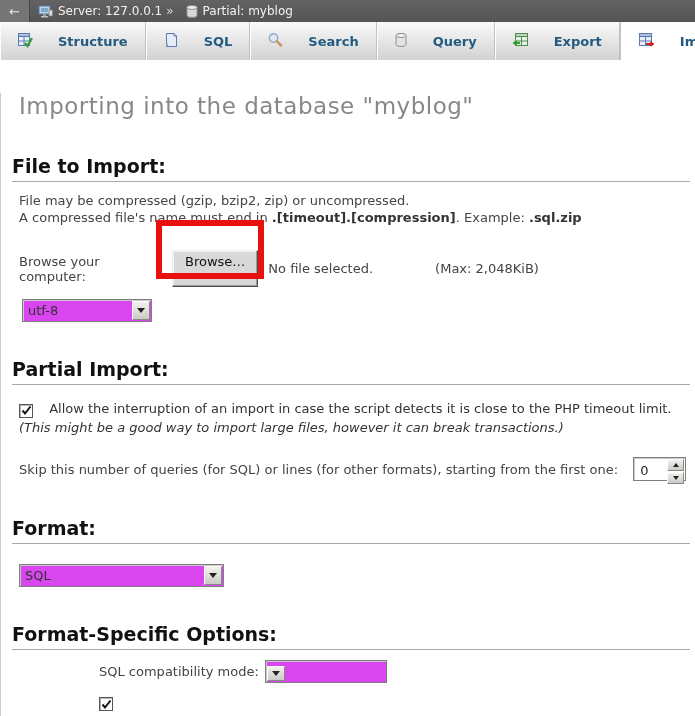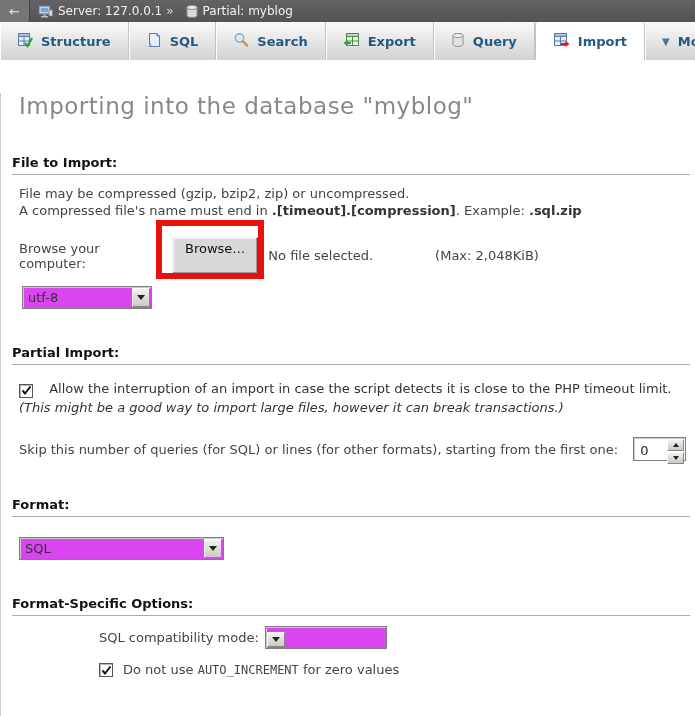--- a/index.html
+++ b/index.html
@@ -35,21 +35,21 @@
   .topbar .sep { margin: 0 4px; color:#d8d8d8; }
 
   
   .tabbar {
     height: 38px;
     background: linear-gradient(#fafafa, #d2d2d2);
     display: flex;
     align-items: stretch;
   }
   .tab {
-    display: flex; align-items: center; gap: 8px;
+    display: flex; align-items: center; gap: 25px;
     padding: 0 17px;
     font-weight: bold;
     color: #235a81;
     font-size: 13px;
     border-right: 1px solid #c3c3c3;
     box-shadow: inset 1px 0 0 #fdfdfd;
     cursor: pointer;
     white-space: nowrap;
   }
   .tab.active {
@@ -68,21 +68,21 @@
     padding-bottom: 20px;
   }
   .page-title {
     font-size: 23px;
     font-weight: normal;
     color: #888;
     margin: 33px 0 0 18px;
     letter-spacing: .5px;
   }
   .section-heading {
-    font-size: 13px;
+    font-size: 19px;
     font-weight: bold;
     color: #111;
     border-bottom: 1px solid #aaa;
     padding: 0 0 4px 0;
     margin: 36px 5px 0 11px;
   }
   .para { margin: 10px 8px 0 18px; line-height: 17px; color:#444; }
   .para b { color:#333; }
 
   .form-row { margin: 14px 8px 0 18px; display: flex; align-items: center; }
@@ -186,21 +186,21 @@
     position: absolute;
     left: 156px; top: 220px;
     width: 108px; height: 59px;
     border: 6px solid #e9110f;
     z-index: 20;
     pointer-events: none;
   }
 
   .skip-row .spinbox { margin-left: 15px; }
   .charset-row { margin-top: 12px; }
-  .browse-row { margin-top: 18px; }
+  .browse-row { margin-top: 24px; }
   .nofile { margin-left: 10px; color:#444; }
   .maxsize { margin-left: 62px; color:#444; }
   .compat-row .win-select { margin-left: 6px; width: 122px; flex-direction: column; }
   .format-select { margin: 20px 0 0 18px; width: 205px; }
   .autoinc-row { margin-top: 13px; display:flex; align-items:flex-start; }
   .autoinc-row .checkbox { margin-right: 10px; top: 1px; }
 </style>
 </head>
 <body>
 
@@ -255,38 +255,38 @@
     <span>
       <svg width="16" height="16" viewBox="0 0 16 16">
         <circle cx="6.5" cy="6" r="4.2" fill="#dde9f4" stroke="#93a9bd" stroke-width="1.4"></circle>
         <line x1="9.8" y1="9.2" x2="14" y2="13.5" stroke="#c49a66" stroke-width="2.6" stroke-linecap="round"></line>
       </svg>
     </span>
     <span>Search</span>
   </div>
   <div class="tab">
     <span>
+      <svg width="14" height="16" viewBox="0 0 14 16">
+        <path d="M2 3.5 A5 2 0 0 1 12 3.5 L12 12.5 A5 2 0 0 1 2 12.5 Z" fill="#e3e3e3" stroke="#909090"></path>
+        <ellipse cx="7" cy="3.5" rx="5" ry="2" fill="#f2f2f2" stroke="#909090"></ellipse>
+      </svg>
+    </span>
+    <span>Query</span>
+  </div>
+  <div class="tab">
+    <span>
       <svg width="17" height="16" viewBox="0 0 17 16">
         <rect x="3.5" y="1.5" width="12" height="12" fill="#e8f2e8" stroke="#4f8a4f"></rect>
         <rect x="3.5" y="1.5" width="12" height="3" fill="#b9d7b9" stroke="#4f8a4f"></rect>
         <line x1="9.5" y1="4.5" x2="9.5" y2="13.5" stroke="#4f8a4f"></line>
         <line x1="3.5" y1="9" x2="15.5" y2="9" stroke="#4f8a4f"></line>
         <path d="M8 11 H2.5 M4.5 9 L2 11 L4.5 13" fill="none" stroke="#2f9e2f" stroke-width="1.8"></path>
       </svg>
     </span>
     <span>Export</span>
-  </div>
-  <div class="tab">
-    <span>
-      <svg width="14" height="16" viewBox="0 0 14 16">
-        <path d="M2 3.5 A5 2 0 0 1 12 3.5 L12 12.5 A5 2 0 0 1 2 12.5 Z" fill="#e3e3e3" stroke="#909090"></path>
-        <ellipse cx="7" cy="3.5" rx="5" ry="2" fill="#f2f2f2" stroke="#909090"></ellipse>
-      </svg>
-    </span>
-    <span>Query</span>
   </div>
   <div class="tab active">
     <span>
       <svg width="17" height="16" viewBox="0 0 17 16">
         <rect x="1.5" y="1.5" width="12" height="12" fill="#e8eef8" stroke="#5a7bb0"></rect>
         <rect x="1.5" y="1.5" width="12" height="3" fill="#aebfdd" stroke="#5a7bb0"></rect>
         <line x1="7.5" y1="4.5" x2="7.5" y2="13.5" stroke="#5a7bb0"></line>
         <line x1="1.5" y1="9" x2="13.5" y2="9" stroke="#5a7bb0"></line>
         <path d="M8 12 H14.5 M12.5 10 L15 12 L12.5 14" fill="none" stroke="#cf2222" stroke-width="1.8"></path>
       </svg>
@@ -372,19 +372,18 @@
         </span>
     </div>
   </div>
 
   <div class="form-row indent-row autoinc-row">
     <span class="checkbox">
       <svg width="11" height="11" viewBox="0 0 11 11">
           <path d="M1.5 5.5 L4 8.5 L9.5 1.5" fill="none" stroke="#111" stroke-width="2"></path>
         </svg>
     </span>
-    <span><span>Do not use </span><span class="mono">AUTO_INCREMENT</span><span> for zero values</span></span>
   </div>
 
   
 </div>
 
 <div class="red-highlight"></div>
 
 </body></html>

